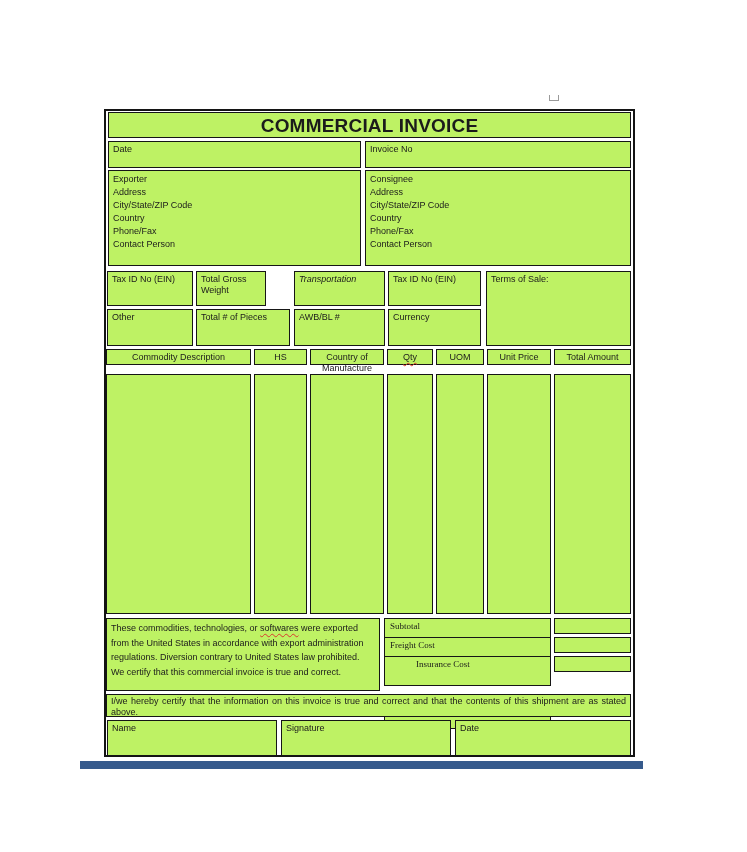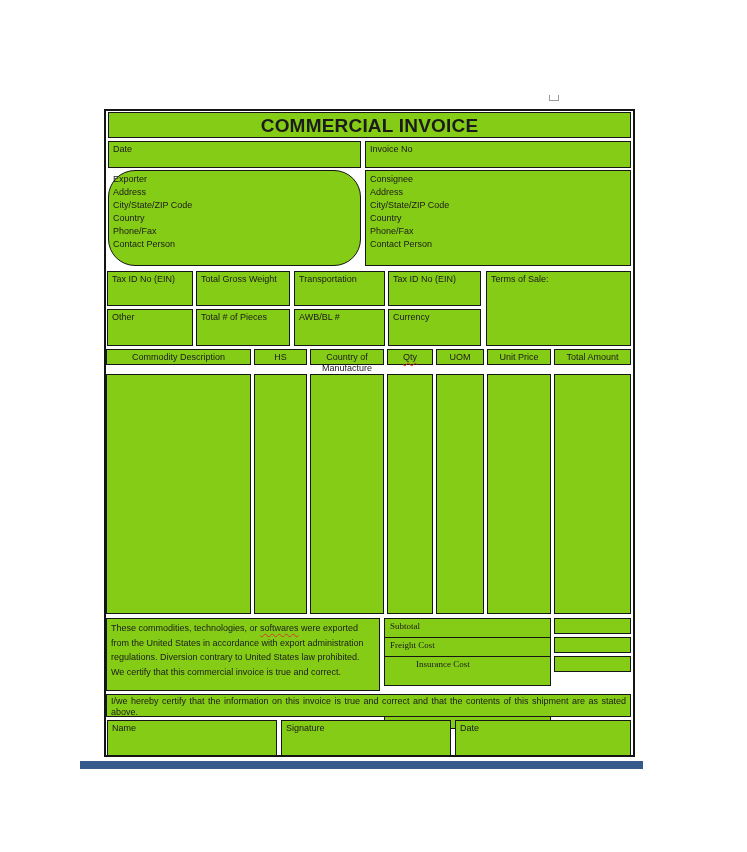--- a/index.html
+++ b/index.html
@@ -2,32 +2,32 @@
 <html><head>
 <meta charset="utf-8">
 <style>
   html,body{margin:0;padding:0;}
   body{
     width:747px;height:852px;position:relative;background:#ffffff;
     font-family:"Liberation Sans","DejaVu Sans",sans-serif;color:#1b1b1b;
     overflow:hidden;
   }
   .cell{
-    position:absolute;box-sizing:border-box;background:#84cc16;
+    position:absolute;box-sizing:border-box;background:#bef264;
     border:1.5px solid #161616;font-size:9px;line-height:11px;padding:2px 4px;
   }
   .p-outer{left:104px;top:109px;width:531px;height:648px;border:2px solid #141414;background:transparent;padding:0;}
   .p-title{left:108px;top:112px;width:523px;height:26px;text-align:center;font-weight:bold;font-size:19px;line-height:23px;letter-spacing:.2px;padding:1px 0;}
   .p-date{left:108px;top:141px;width:253px;height:27px;}
   .p-invno{left:365px;top:141px;width:266px;height:27px;}
-  .p-exporter{left:108px;top:170px;width:253px;height:96px;line-height:12.9px;border-radius:27px;}
+  .p-exporter{left:108px;top:170px;width:253px;height:96px;line-height:12.9px;}
   .p-consignee{left:365px;top:170px;width:266px;height:96px;line-height:12.9px;}
   .p-tax1{left:107px;top:271px;width:86px;height:35px;}
-  .p-tax2{left:196px;top:271px;width:94px;height:35px;}
-  .p-tax3{left:294px;top:271px;width:91px;height:35px;}
+  .p-tax2{left:196px;top:271px;width:70px;height:35px;}
+  .p-tax3{left:294px;top:271px;width:91px;height:35px;font-style:italic;}
   .p-tax4{left:388px;top:271px;width:93px;height:35px;}
   .p-terms{left:486px;top:271px;width:145px;height:75px;}
   .p-other{left:107px;top:309px;width:86px;height:37px;}
   .p-pieces{left:196px;top:309px;width:94px;height:37px;}
   .p-awb{left:294px;top:309px;width:91px;height:37px;}
   .p-currency{left:388px;top:309px;width:93px;height:37px;}
   .p-h{top:349px;height:16px;text-align:center;padding:2px 1px;}
   .p-b{top:374px;height:240px;}
   .col1{left:106px;width:145px;}
   .col2{left:254px;width:53px;}

